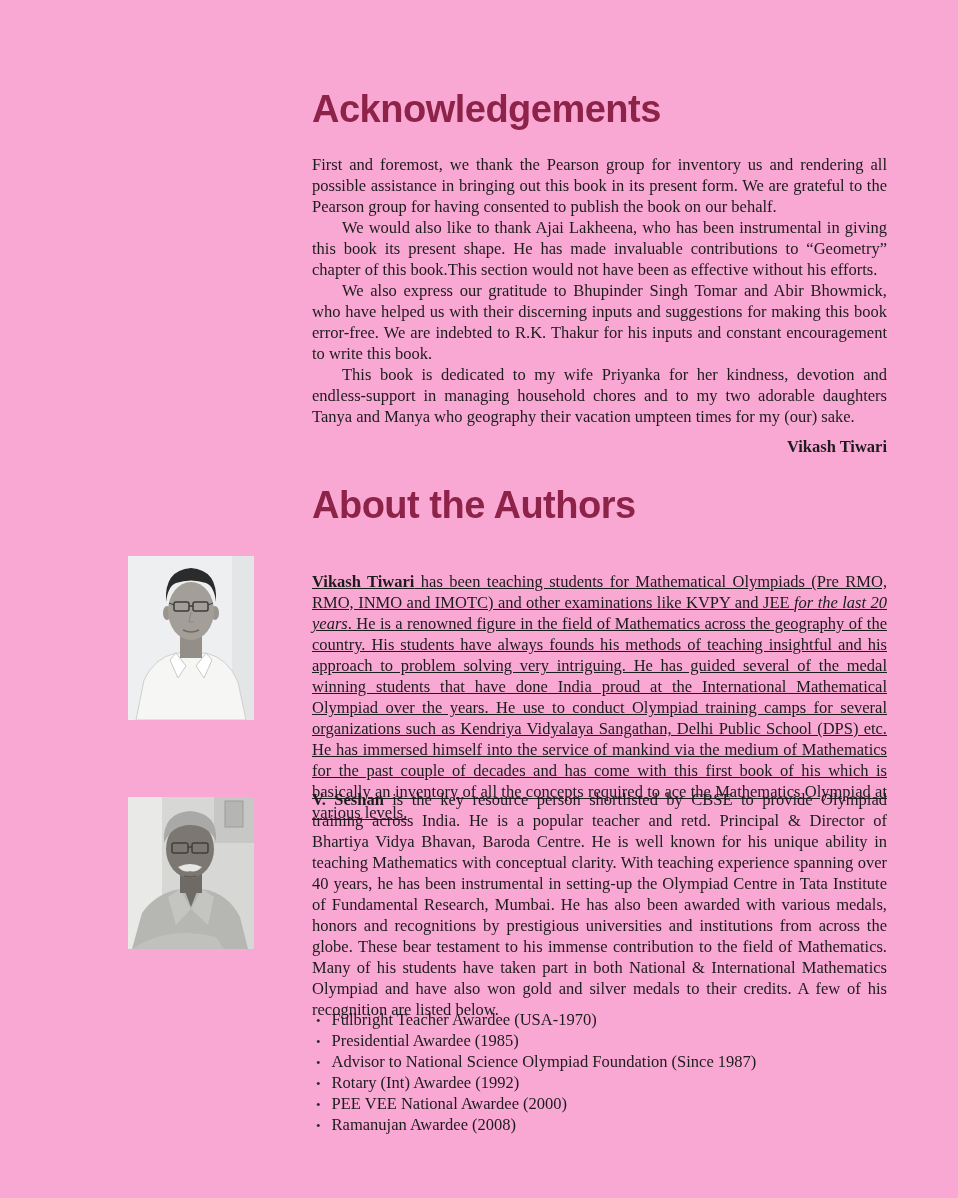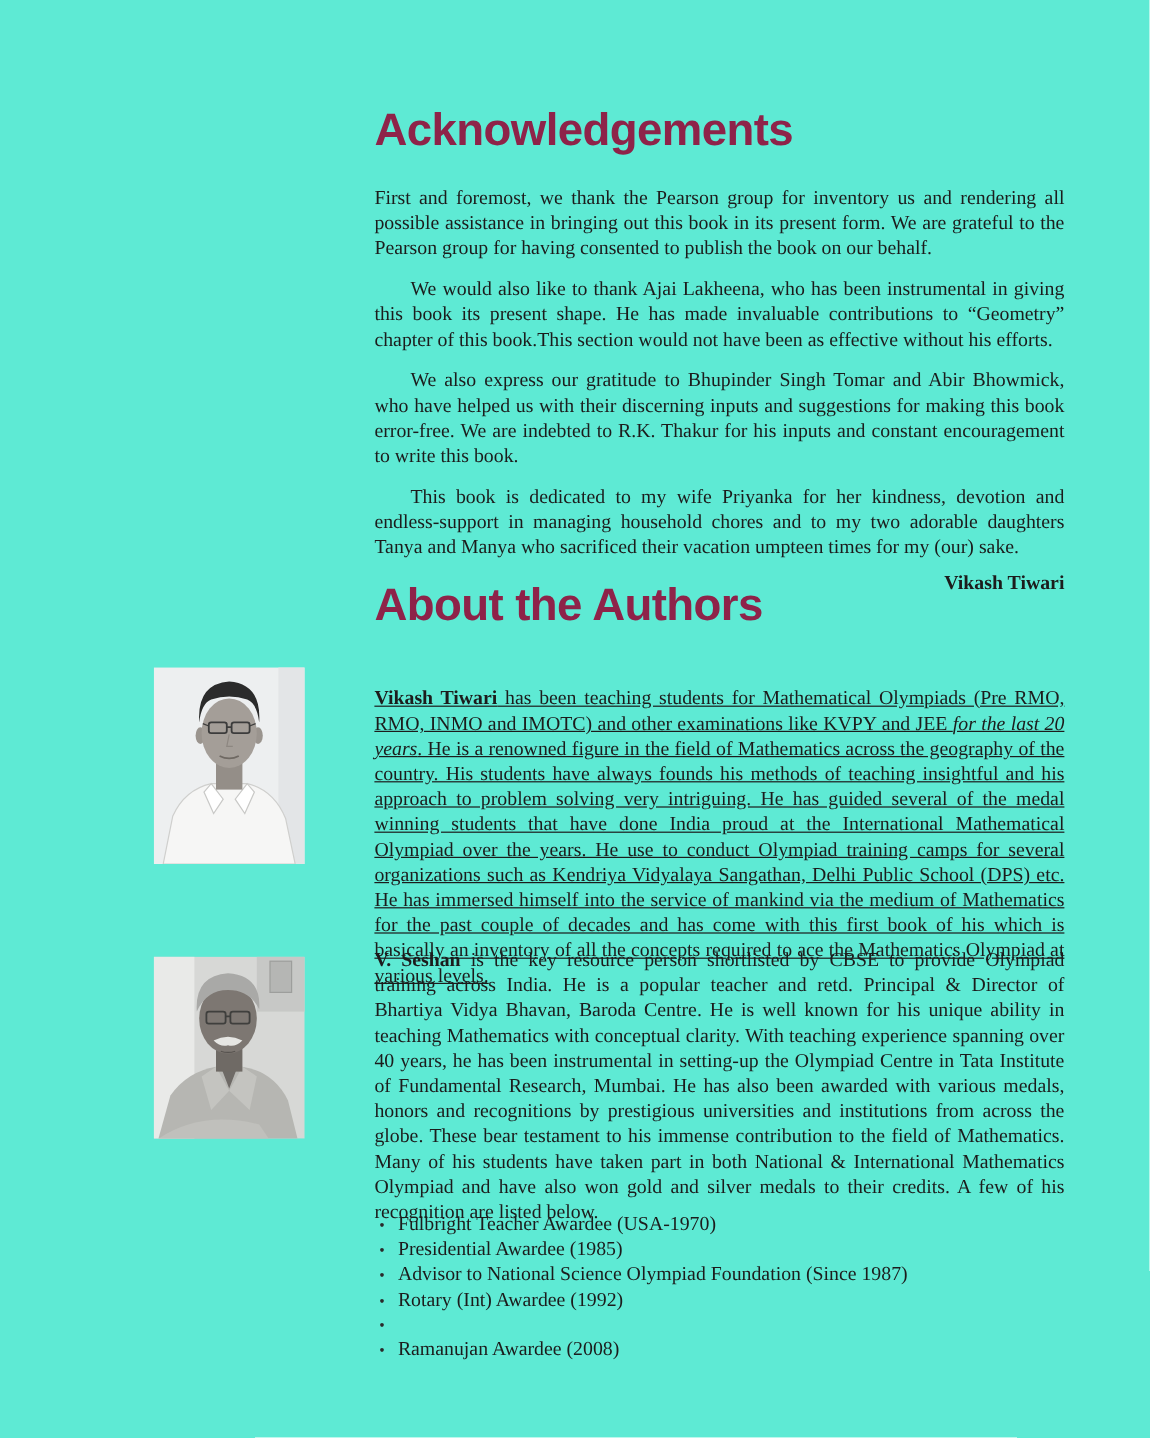--- a/index.html
+++ b/index.html
@@ -1,39 +1,39 @@
 <!DOCTYPE html>
 <html><head>
 <meta charset="utf-8">
 <style>
   html,body{margin:0;padding:0;background:#ffffff;}
   .page{
     position:relative;
     width:958px;height:1198px;
-    background:#5eead4;
+    background:#f9a8d4;
     overflow:hidden;
     font-family:"Liberation Serif", serif;
     color:#1c1c1c;
   }
   h1.sec-title{
     margin:0 0 24px 0;
     font-family:"Liberation Sans", sans-serif;
     font-weight:bold;
     font-size:38px;
     line-height:1.05;
     letter-spacing:-0.5px;
     color:#8e2349;
   }
   p.body-par{
     margin:0;
     font-size:16.5px;
     line-height:21px;
     text-align:justify;
   }
-  p.indent{text-indent:30px;margin-top:13px;}
+  p.indent{text-indent:30px;}
   p.signature{
     margin:9px 0 0 0;
     font-size:16.5px;
     line-height:21px;
     font-weight:bold;
     text-align:right;
   }
   .ack-block{position:absolute;left:312px;top:90px;width:575px;}
   .about-title{position:absolute;left:312px;top:486px;}
   .bio-1{position:absolute;left:312px;top:571px;width:575px;text-decoration:underline;}
@@ -57,21 +57,21 @@
 </head>
 <body>
 
 <div class="page">
 
   <section class="ack-block">
     <h1 class="sec-title">Acknowledgements</h1>
     <p class="body-par">First and foremost, we thank the Pearson group for inventory us and rendering all possible assistance in bringing out this book in its present form. We are grateful to the Pearson group for having consented to publish the book on our behalf.</p>
     <p class="body-par indent">We would also like to thank Ajai Lakheena, who has been instrumental in giving this book its present shape. He has made invaluable contributions to “Geometry” chapter of this book.This section would not have been as effective without his efforts.</p>
     <p class="body-par indent">We also express our gratitude to Bhupinder Singh Tomar and Abir Bhowmick, who have helped us with their discerning inputs and suggestions for making this book error-free. We are indebted to R.K. Thakur for his inputs and constant encouragement to write this book.</p>
-    <p class="body-par indent">This book is dedicated to my wife Priyanka for her kindness, devotion and endless-support in managing household chores and to my two adorable daughters Tanya and Manya who sacrificed their vacation umpteen times for my (our) sake.</p>
+    <p class="body-par indent">This book is dedicated to my wife Priyanka for her kindness, devotion and endless-support in managing household chores and to my two adorable daughters Tanya and Manya who geography their vacation umpteen times for my (our) sake.</p>
     <p class="signature">Vikash Tiwari</p>
   </section>
 
   <h1 class="sec-title about-title">About the Authors</h1>
 
   <div class="photo photo-1">
     <svg viewBox="0 0 126 164" xmlns="http://www.w3.org/2000/svg">
       <rect width="126" height="164" fill="#edeff0"></rect>
       <rect x="104" width="22" height="164" fill="#e3e5e7"></rect>
       <path d="M8 164 L16 124 Q26 102 48 97 L78 97 Q100 102 110 126 L118 164 Z" fill="#f6f6f5" stroke="#cfcfcd" stroke-width="1"></path>
@@ -130,20 +130,21 @@
       <li>
         <span class="blt">•</span>
         <span>Advisor to National Science Olympiad Foundation (Since 1987)</span>
       </li>
       <li>
         <span class="blt">•</span>
         <span>Rotary (Int) Awardee (1992)</span>
       </li>
       <li>
         <span class="blt">•</span>
+        <span>PEE VEE National Awardee (2000)</span>
       </li>
       <li>
         <span class="blt">•</span>
         <span>Ramanujan Awardee (2008)</span>
       </li>
     </ul>
 
 </div>
 
 </body></html>

